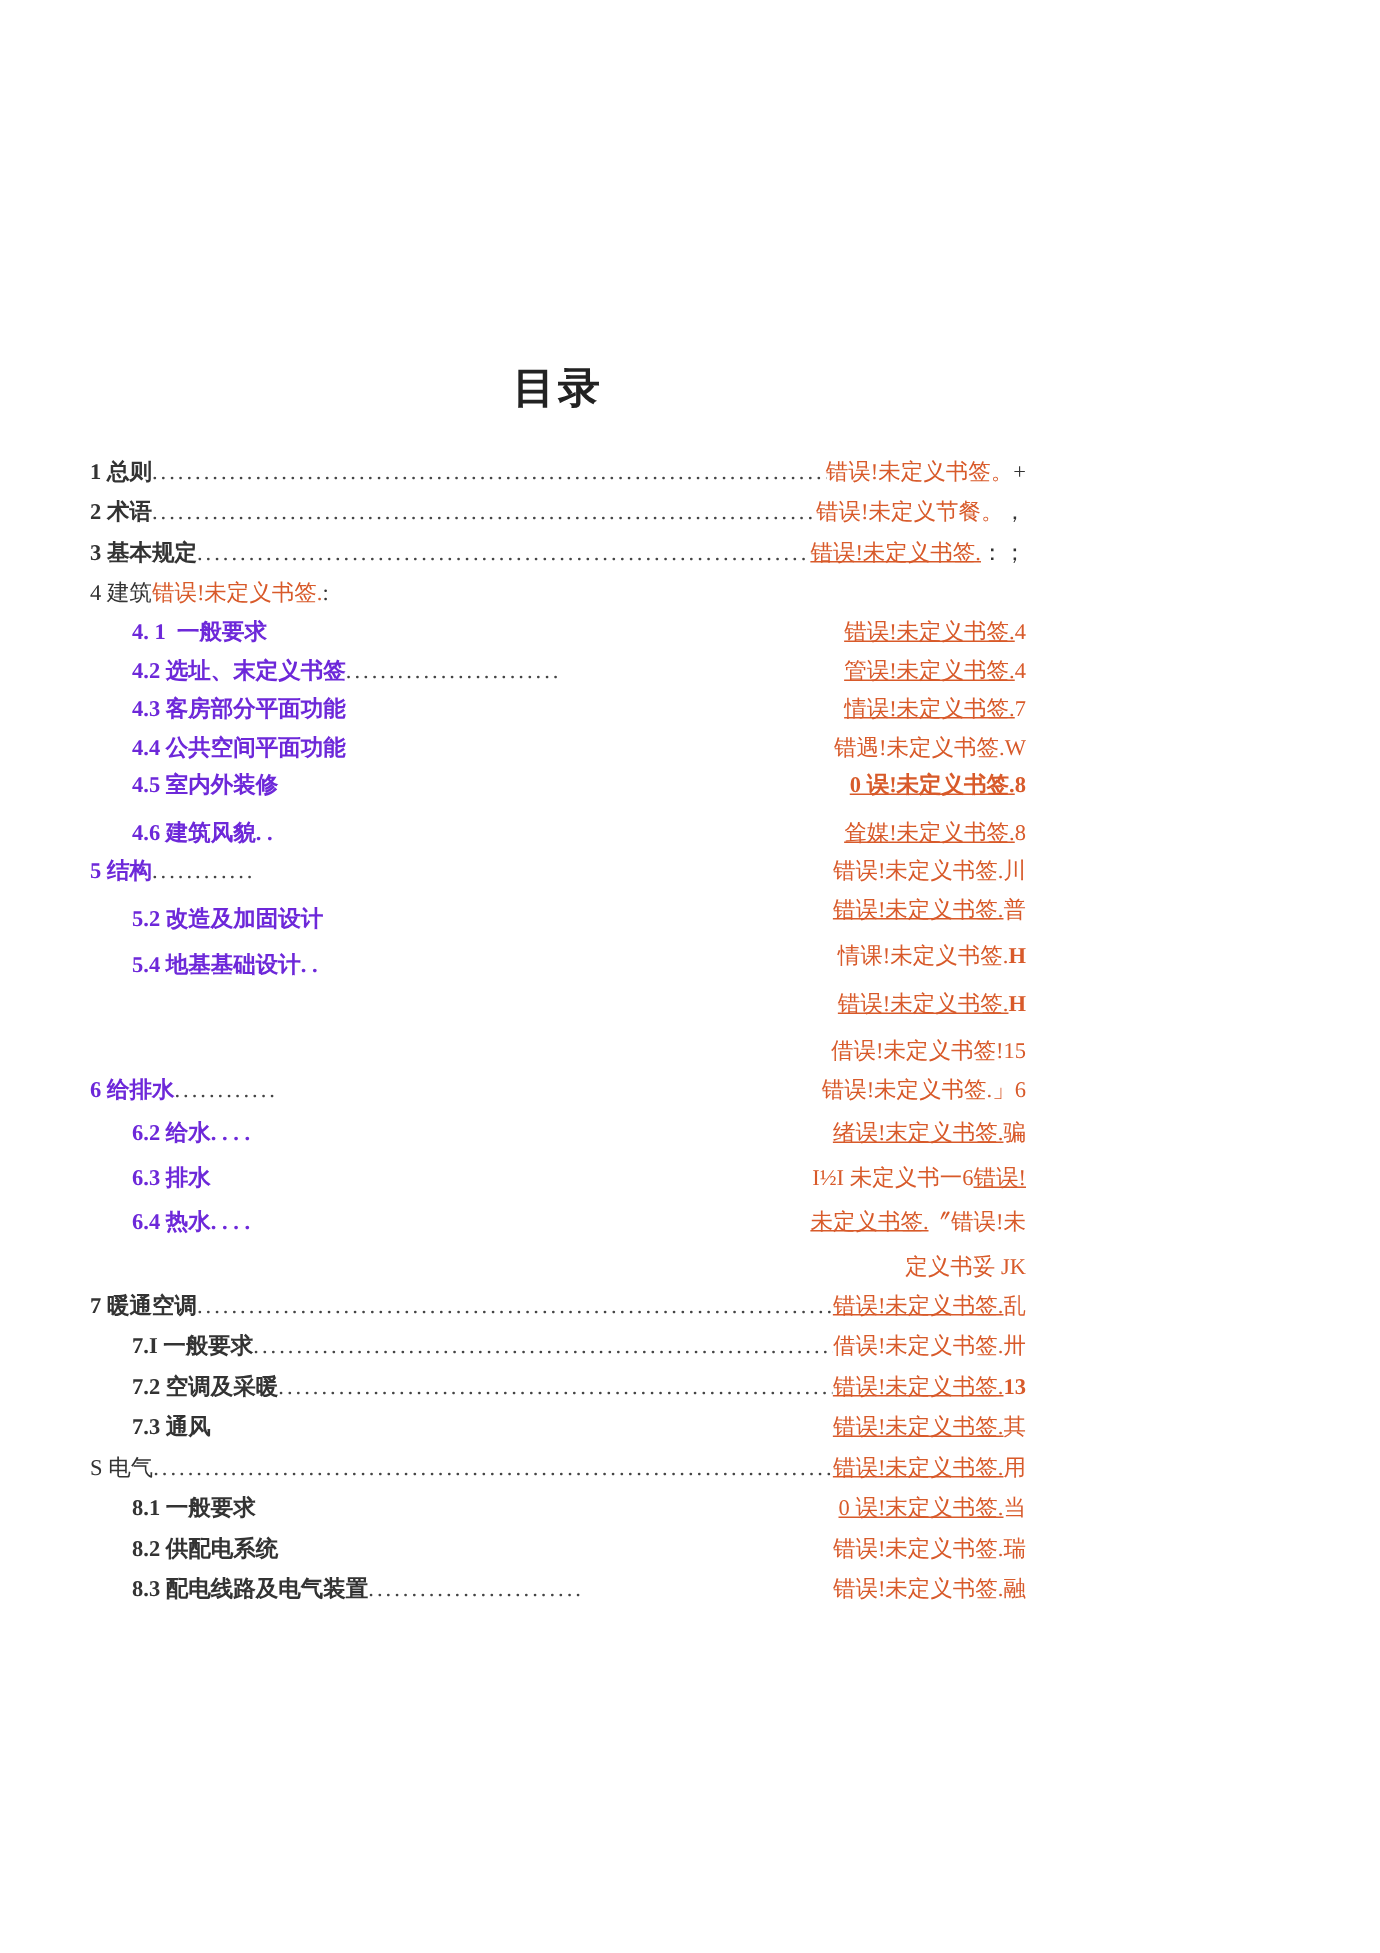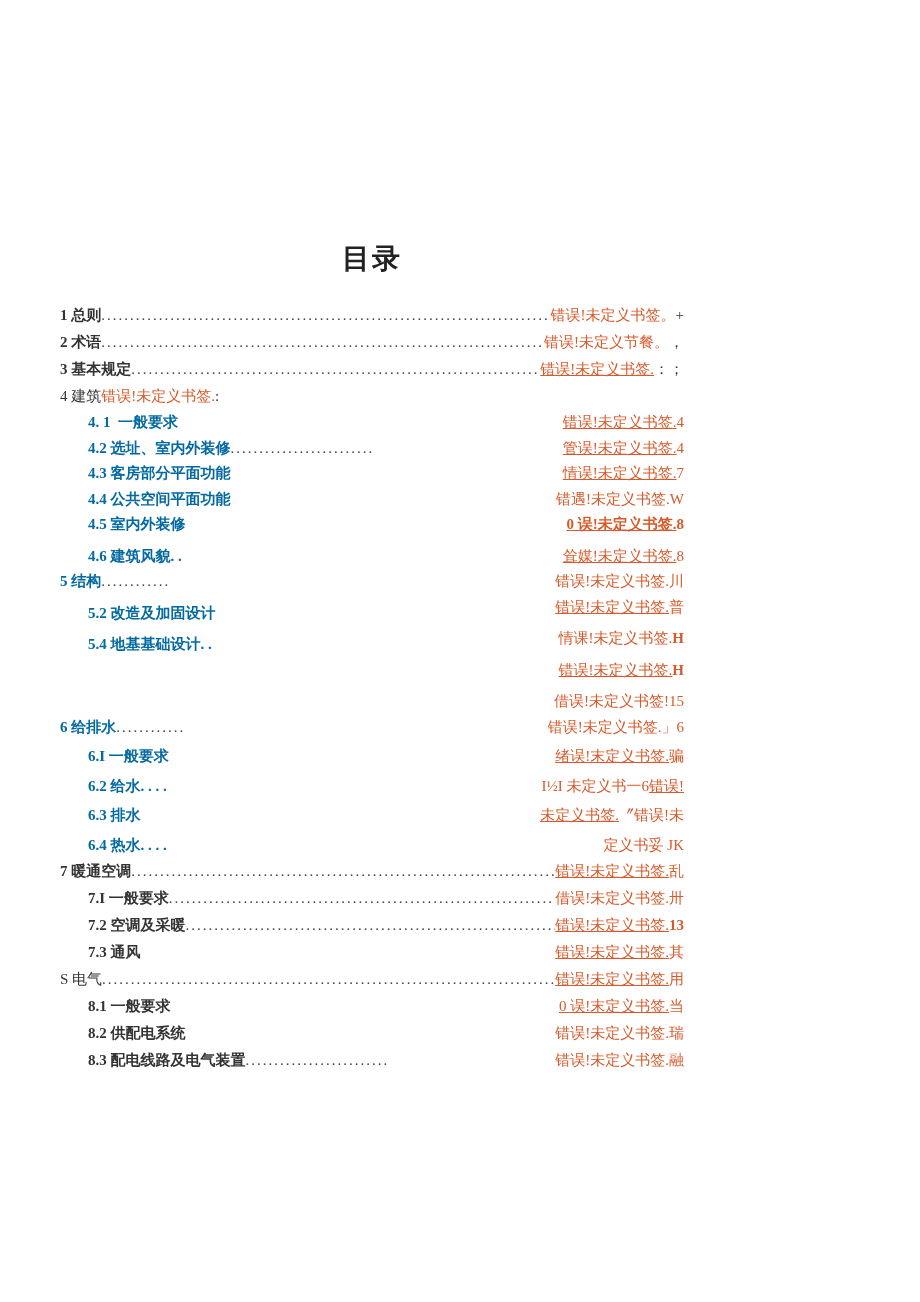--- a/index.html
+++ b/index.html
@@ -70,21 +70,21 @@
     display: flex;
     flex-direction: column;
   }
   .multi { display: flex; }
   .item-line {
     display: flex;
     line-height: 1.7;
   }
   .item-label {
     white-space: nowrap;
-    color: #0369a1;
+    color: #6d28d9;
   }
 </style>
 </head>
 <body>
 
 <div class="page">
 
   <div class="title">目录</div>
 
   <div class="row">
@@ -116,21 +116,21 @@
       <span>4 建筑</span><span class="pref">错误!未定义书签.</span><span>:</span>
     </span>
   </div>
 
   <div class="multi">
     <div class="block-left sub">
       <div class="item-line">
         <span class="item-label bold"><span>4. 1</span>&nbsp;&nbsp;<span>一般要求</span></span>
       </div>
       <div class="item-line">
-        <span class="item-label bold"><span>4.2</span>&nbsp;<span>选址、室内外装修</span></span>
+        <span class="item-label bold"><span>4.2</span>&nbsp;<span>选址、末定义书签</span></span>
         <span class="leader med"></span>
       </div>
       <div class="item-line">
         <span class="item-label bold"><span>4.3</span>&nbsp;<span>客房部分平面功能</span></span>
       </div>
       <div class="item-line">
         <span class="item-label bold"><span>4.4</span>&nbsp;<span>公共空间平面功能</span></span>
       </div>
       <div class="item-line">
         <span class="item-label bold"><span>4.5</span>&nbsp;<span>室内外装修</span></span>
@@ -213,23 +213,20 @@
           <span class="pref">!15</span>
         </div>
     </div>
   </div>
 
   <div class="multi">
     <div class="block-left">
       <div class="item-line">
           <span class="item-label bold">6 给排水</span>
           <span class="leader short"></span>
-        </div>
-      <div class="item-line sub" style="margin-top:4px">
-          <span class="item-label bold"><span>6.I</span>&nbsp;<span>一般要求</span></span>
         </div>
       <div class="item-line sub" style="margin-top:4px">
           <span class="item-label bold"><span>6.2</span>&nbsp;<span>给水. . . .</span></span>
         </div>
       <div class="item-line sub" style="margin-top:4px">
           <span class="item-label bold"><span>6.3</span>&nbsp;<span>排水</span></span>
         </div>
       <div class="item-line sub" style="margin-top:4px">
           <span class="item-label bold"><span>6.4</span>&nbsp;<span>热水. . . .</span></span>
         </div>

